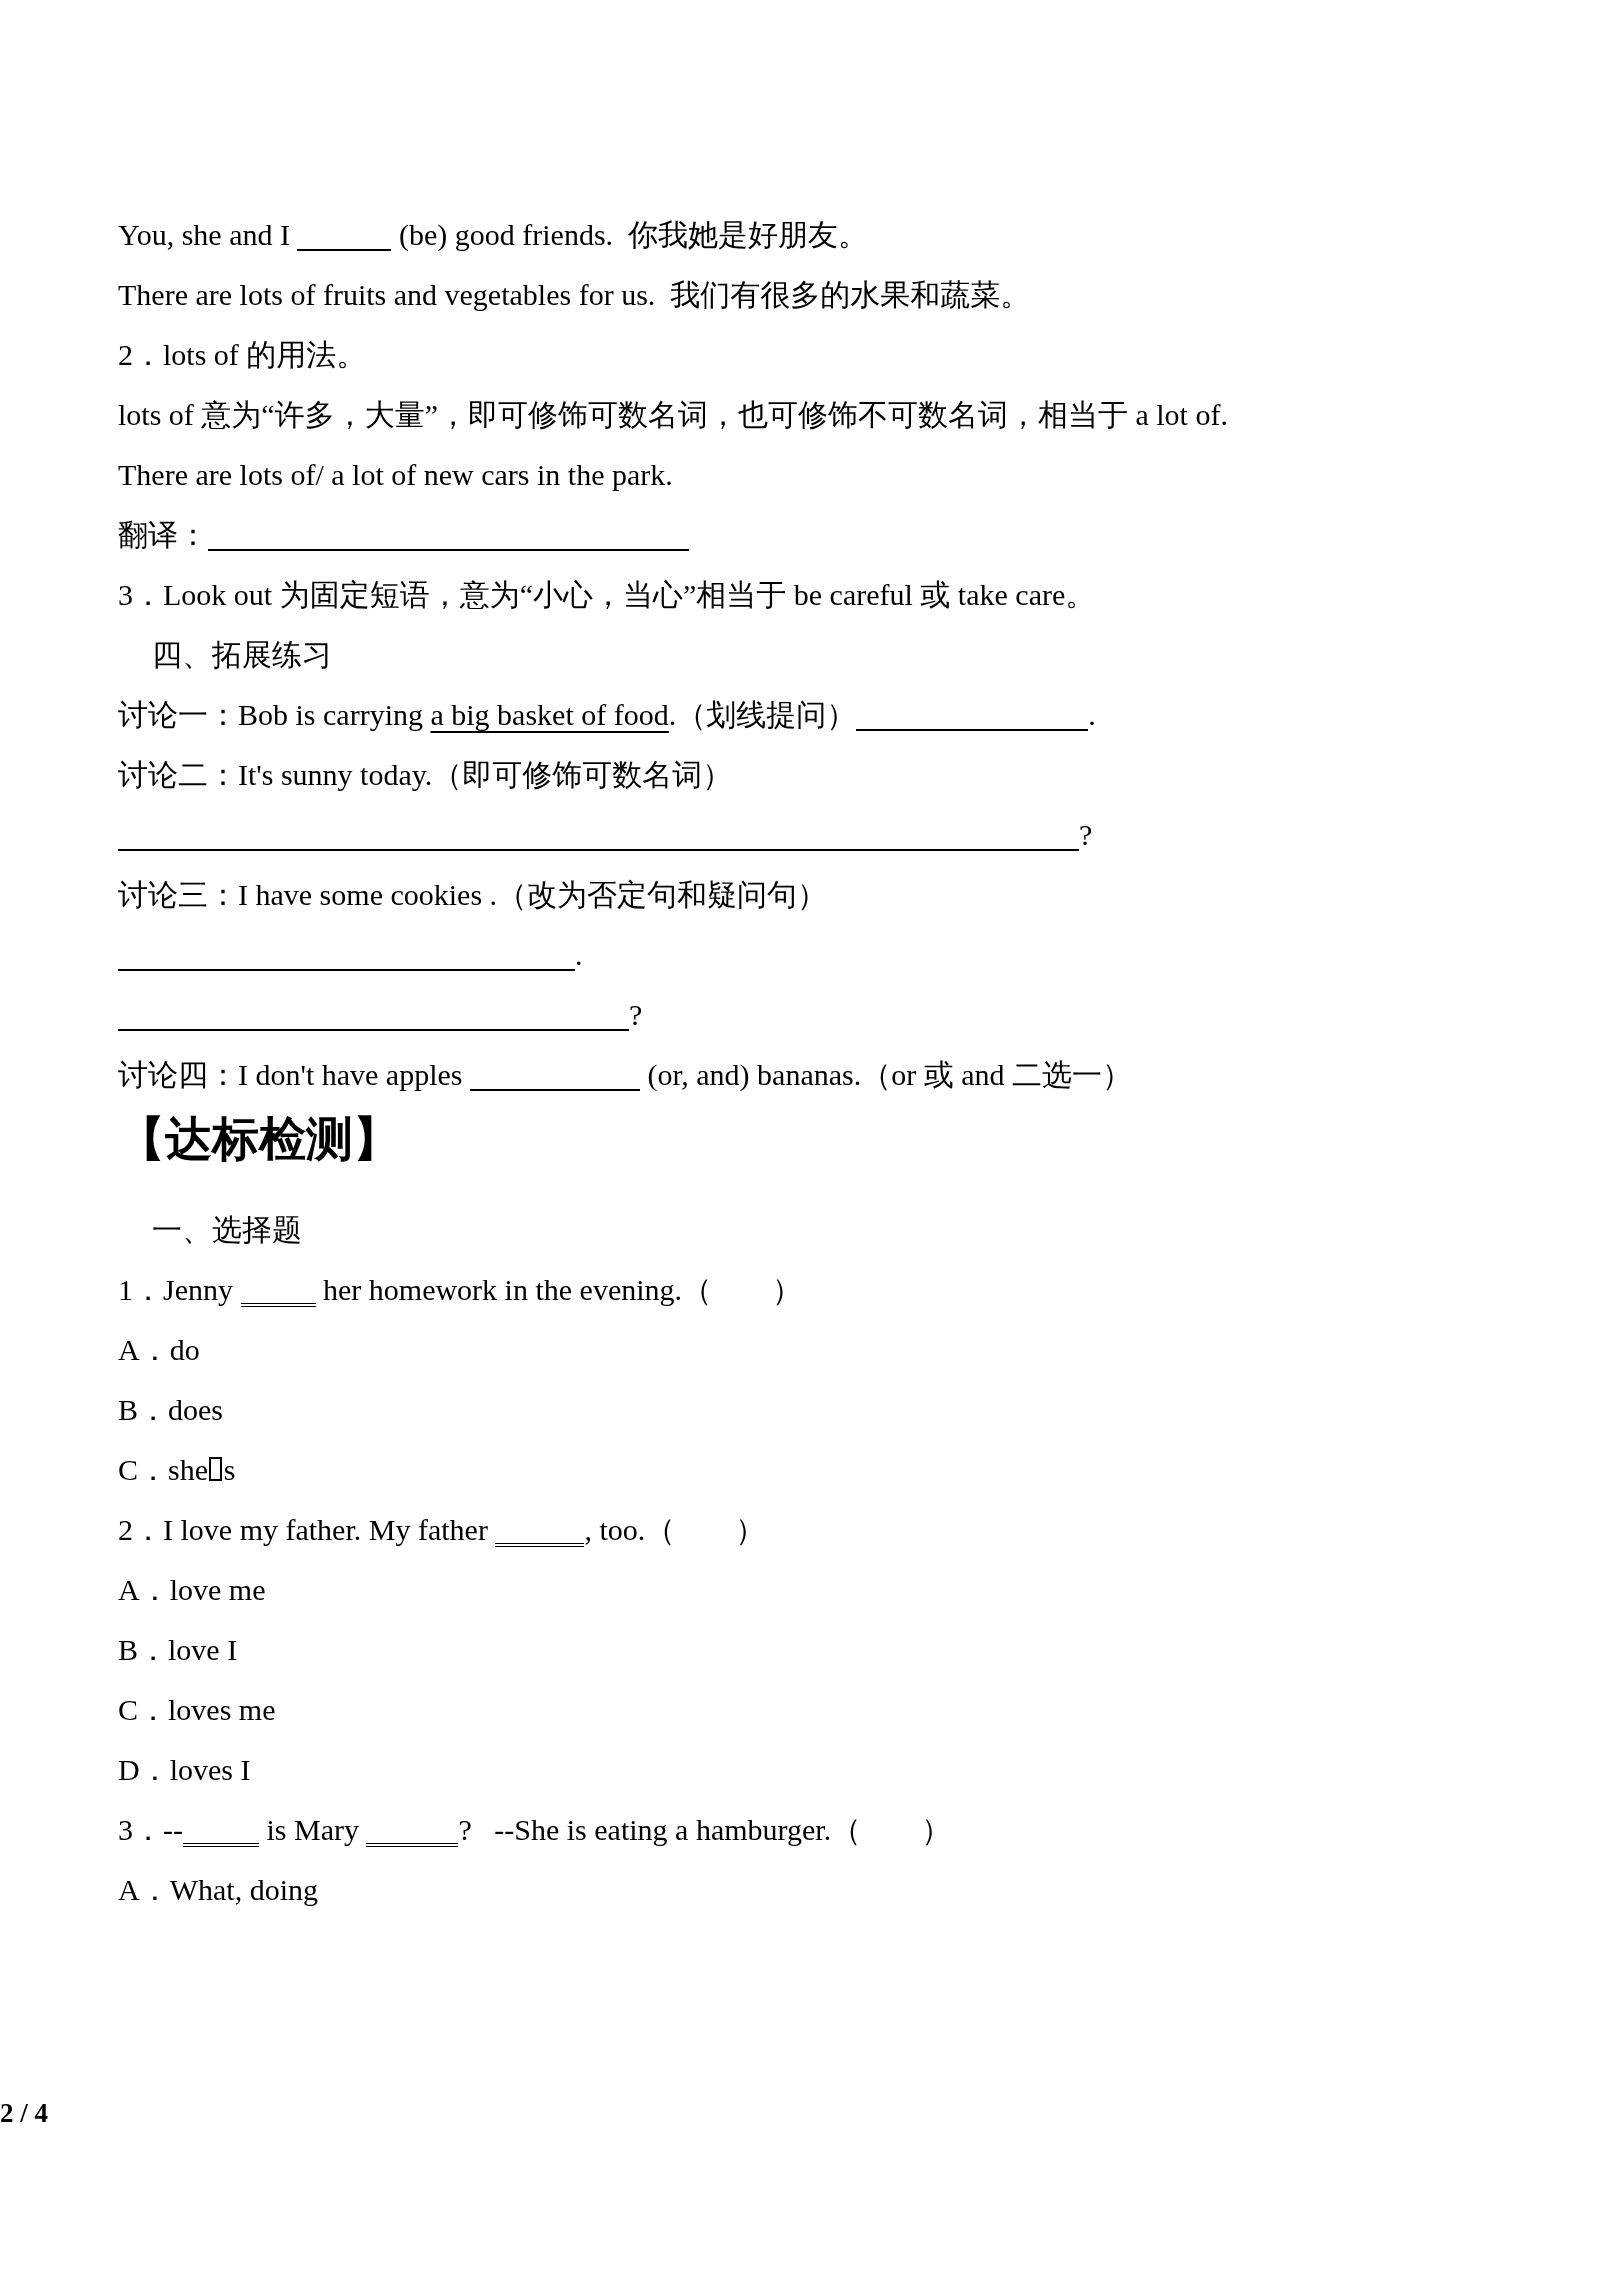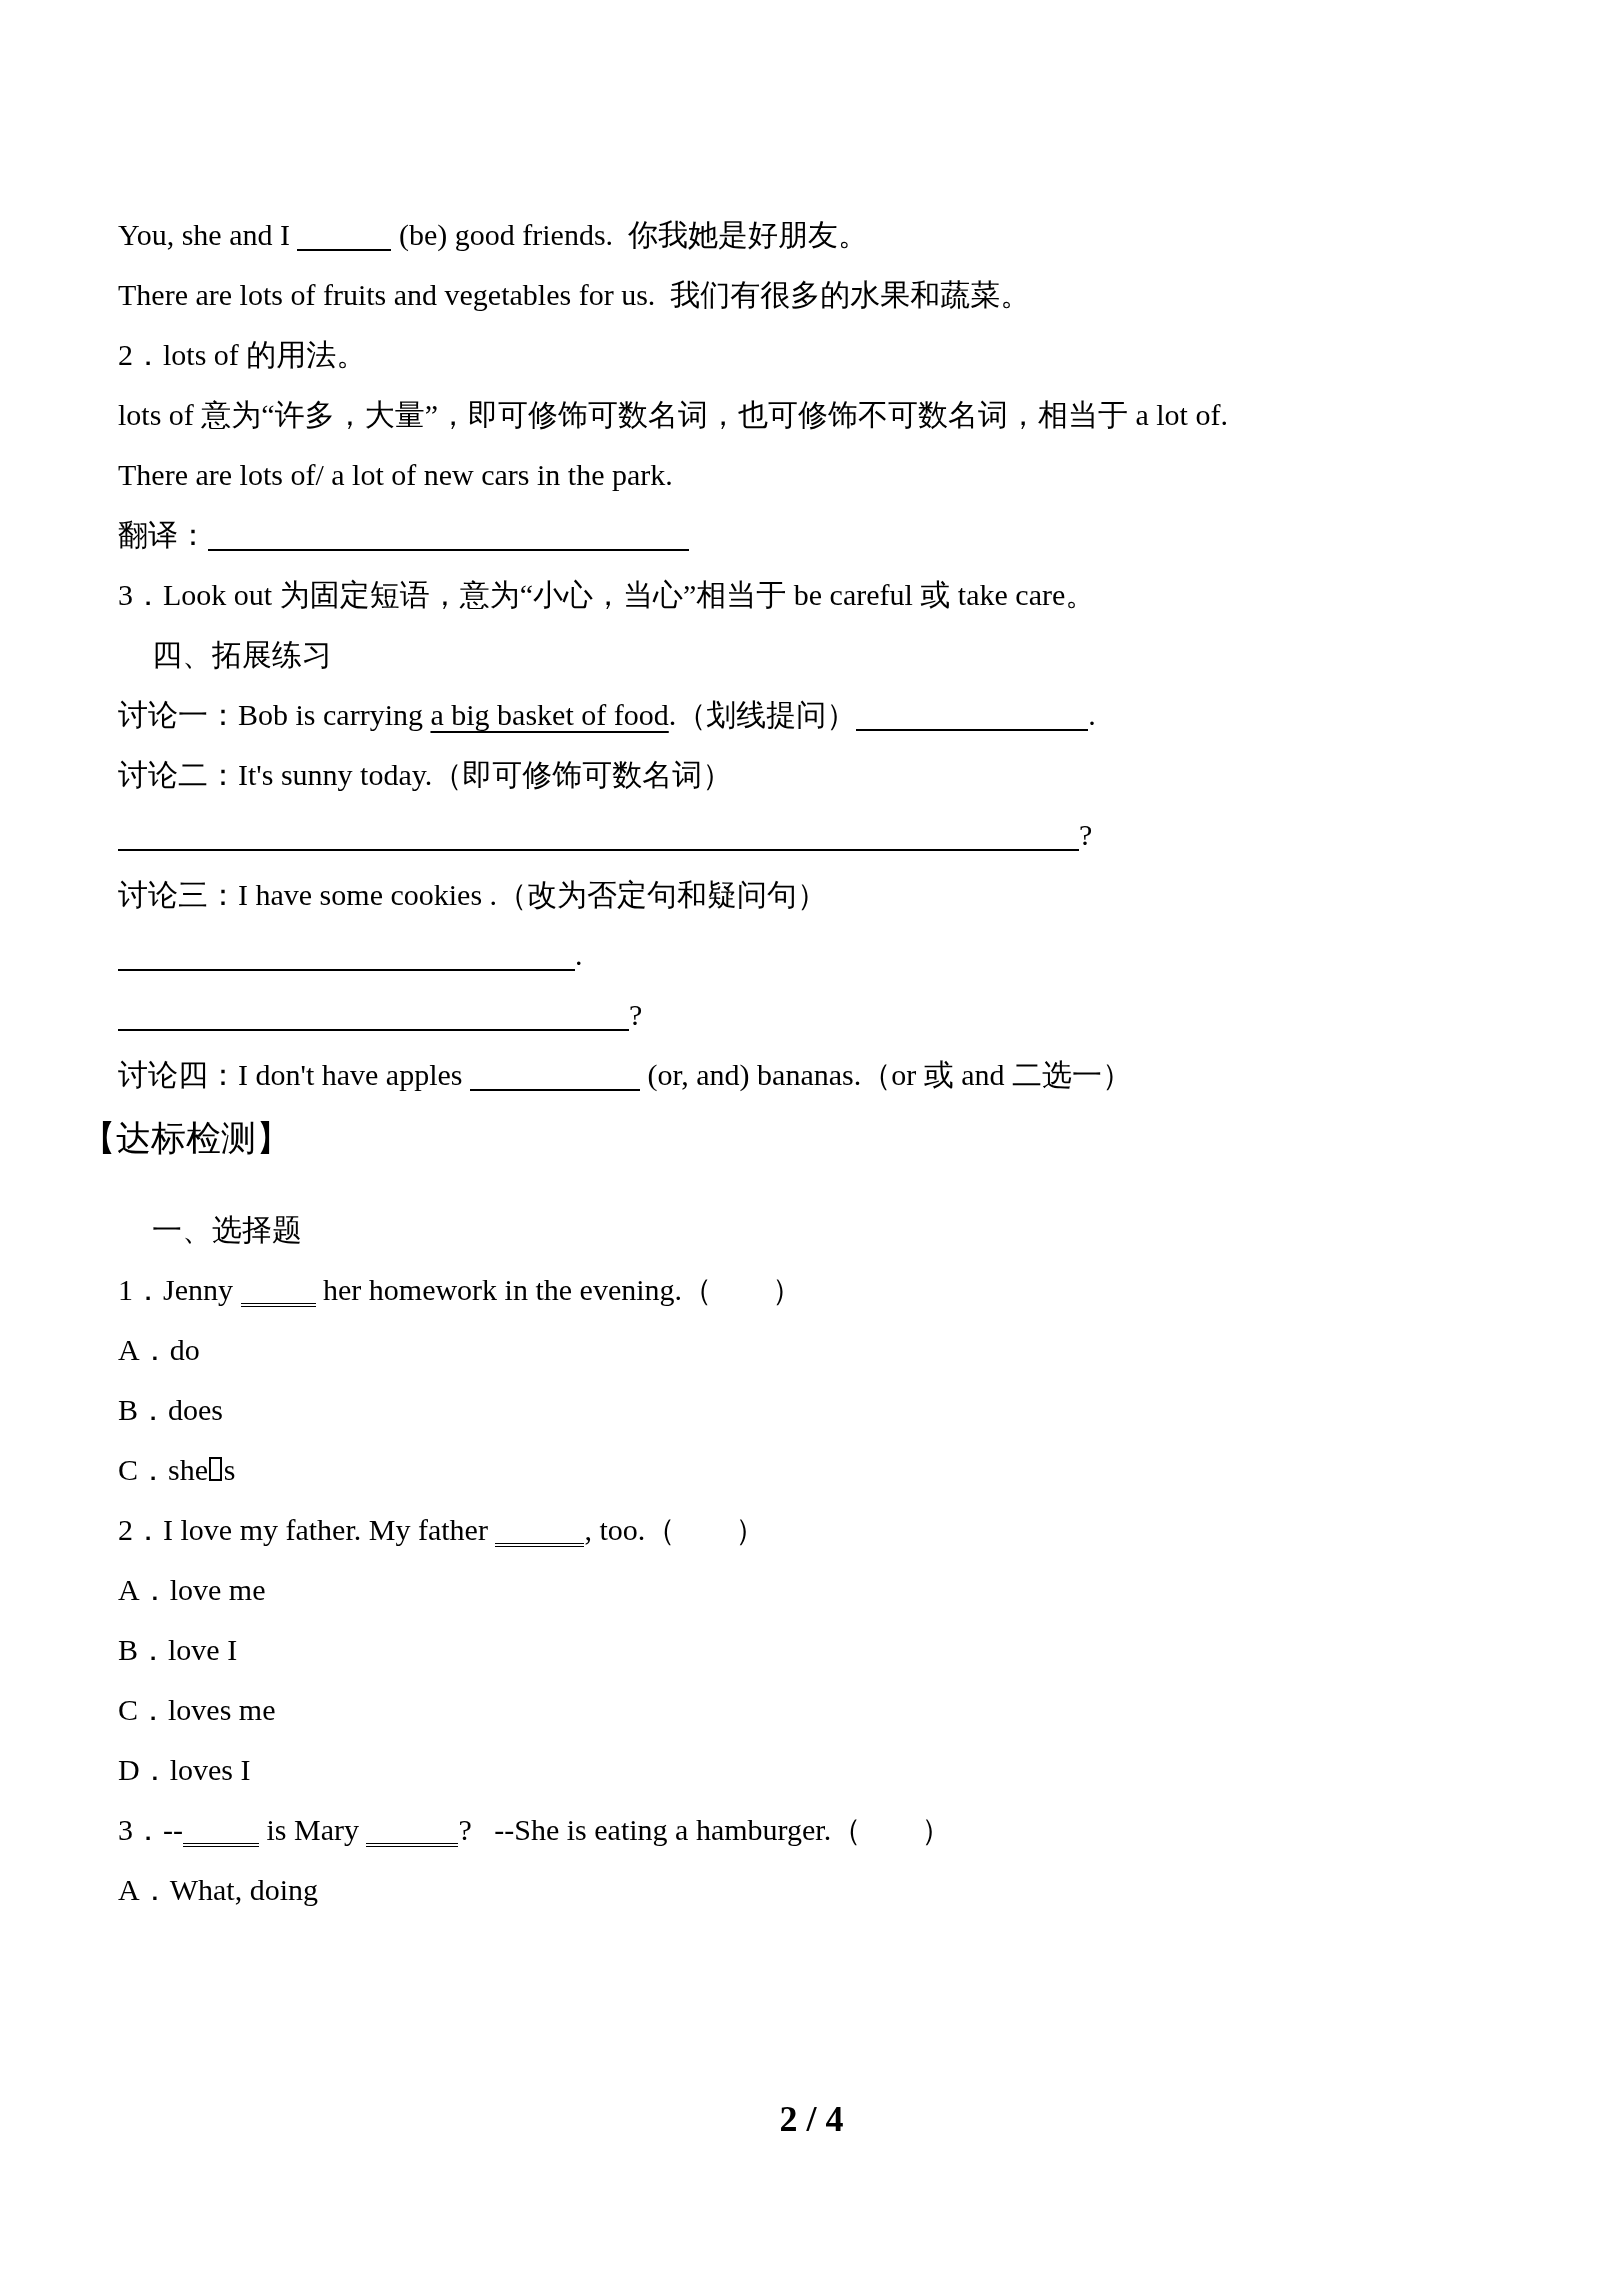--- a/index.html
+++ b/index.html
@@ -11,21 +11,21 @@
   }
   .doc { position:absolute; top:205px; left:0; width:1623px; }
   .line {
     height:60px; line-height:60px;
     padding-left:118px; font-size:30px;
     white-space:pre;
   }
   .section { padding-left:152px; }
   .heading {
     height:68px; line-height:68px;
-    padding-left:81px; font-size:35px; font-weight:normal;
+    padding-left:118px; font-size:47px; font-weight:bold;
     white-space:pre;
   }
   .gap { height:27px; }
   .blank {
     display:inline-block; height:8.2px;
     border-bottom:2.7px solid #000;
     vertical-align:-5.5px;
   }
   .blank.dbl {
     border-bottom:4.8px double #000;
@@ -36,21 +36,21 @@
     text-decoration-thickness:2px;
     text-underline-offset:5.5px;
   }
   .tofu {
     display:inline-block; width:13.6px; height:24.5px;
     border:2px solid #000; box-sizing:border-box;
     vertical-align:-1.4px; margin:0 1.4px 0 0.7px;
   }
   .footer {
     position:absolute; top:2098px; left:0; width:1623px;
-    text-align:center; font-size:36px; font-weight:bold;
+    font-size:27px; font-weight:bold;
   }
 </style>
 </head>
 <body>
 
 <div class="doc">
 
   <div class="line"><span>You, she and I </span><span class="blank" style="width:94px"></span><span> (be) good friends.  你我她是好朋友。</span></div>
 
   <div class="line"><span>There are lots of fruits and vegetables for us.  我们有很多的水果和蔬菜。</span></div>

